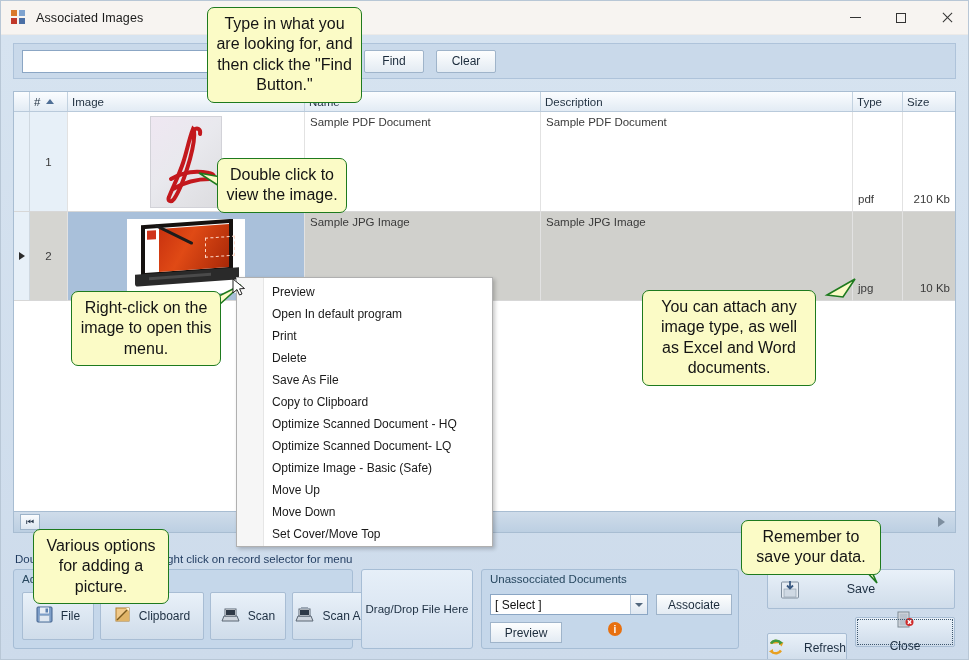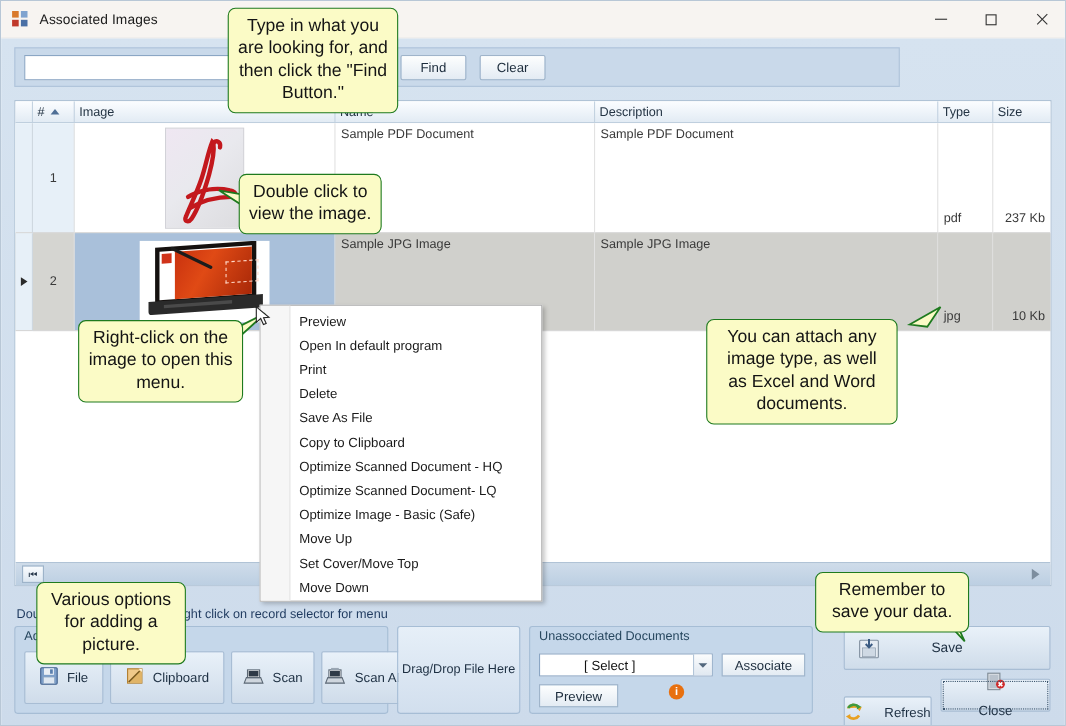--- a/index.html
+++ b/index.html
@@ -56,21 +56,21 @@
 
   
   #client {
     position: absolute; left: 0; top: 34px; width: 969px; height: 626px;
     background: linear-gradient(#d6e3f0, #cddbeb);
     padding: 8px;
   }
 
   
   #searchbar {
-    position: absolute; left: 12px; top: 42px; width: 805px; height: 36px;
+    position: absolute; left: 12px; top: 42px; width: 943px; height: 36px;
     background: #c9d9ea;
     border: 1px solid #aec3da;
     display: flex; align-items: center; padding: 0 8px;
   }
   #search-combo {
     width: 330px; height: 23px; background: #fff;
     border: 1px solid #8ba6c4; display: flex; align-items: center;
   }
   #search-input {
     flex: 1; height: 21px; border: none; outline: none;
@@ -243,21 +243,21 @@
     display:flex; align-items:center; justify-content:center;
     text-align:center; font-size:11.5px; color:#1d2f42; line-height:1.3;
     background: linear-gradient(#e6eff8,#d2dfee);
   }
   #box-unassoc { left:480px; top:568px; width:258px; height:80px; }
   #ua-combo {
     position:absolute; left:8px; top:24px; width:158px; height:21px;
     background:#fff; border:1px solid #8ba6c4; display:flex; align-items:center;
     font-size:12px; color:#111;
   }
-  #ua-combo .txt { flex:1; padding-left:4px;margin-left:36px; }
+  #ua-combo .txt { flex:1; padding-left:4px; }
   #ua-drop {
     width:17px;height:19px;background:linear-gradient(#fbfcfd,#e0e8f1);
     border-left:1px solid #b3c5d8; display:flex;align-items:center;justify-content:center;
   }
   #ua-assoc {
     position:absolute; left:174px; top:24px; width:76px; height:21px;
     background: linear-gradient(#fdfefe,#e3ebf3); border:1px solid #9fb4ca;
     font-size:12px; color:#1c2c3c; display:flex;align-items:center;justify-content:center;
   }
   #ua-preview {
@@ -383,21 +383,21 @@
             <path d="M41 9 C44 6 48 8 47 13" fill="none" stroke="#c3181d" stroke-width="4" stroke-linecap="round"></path>
           </svg>
         </div>
       </div>
       <div class="gcell gc-name">Sample PDF Document</div>
       <div class="gcell gc-desc">Sample PDF Document</div>
       <div class="gcell gc-type">
         <span class="type-txt">pdf</span>
       </div>
       <div class="gcell gc-size">
-        <span class="size-txt" style="right:5px">237 Kb</span>
+        <span class="size-txt" style="right:5px">210 Kb</span>
       </div>
     </div>
 
     <div class="grow r2">
       <div class="gcell gc-sel">
         <span class="caret-row"></span>
       </div>
       <div class="gcell gc-num">2</div>
       <div class="gcell gc-img">
         <div class="jpg-thumb">
@@ -541,22 +541,22 @@
     <div class="mi">Preview</div>
     <div class="mi">Open In default program</div>
     <div class="mi">Print</div>
     <div class="mi">Delete</div>
     <div class="mi">Save As File</div>
     <div class="mi">Copy to Clipboard</div>
     <div class="mi">Optimize Scanned Document - HQ</div>
     <div class="mi">Optimize Scanned Document- LQ</div>
     <div class="mi">Optimize Image - Basic (Safe)</div>
     <div class="mi">Move Up</div>
+    <div class="mi">Move Down</div>
     <div class="mi">Set Cover/Move Top</div>
-    <div class="mi">Move Down</div>
   </div>
 
   <svg class="tail-svg" style="left:231px; top:277px; z-index:70" width="16" height="20">
     <path d="M1 1 L1 15 L5 11.5 L7.5 17 L10 16 L7.6 10.8 L12.5 10.5 Z" fill="#ffffff" stroke="#222" stroke-width="1"></path>
   </svg>
 
   <svg class="tail-svg" style="left:196px; top:48px" width="80" height="30">
     <path d="M14 22 L40 6 L34 2 Z" fill="#fbfbc6" stroke="#1e7a1e" stroke-width="1.6"></path>
   </svg>
   <div class="callout" id="co-find">Type in what you are looking for, and then click the "Find Button."</div>

